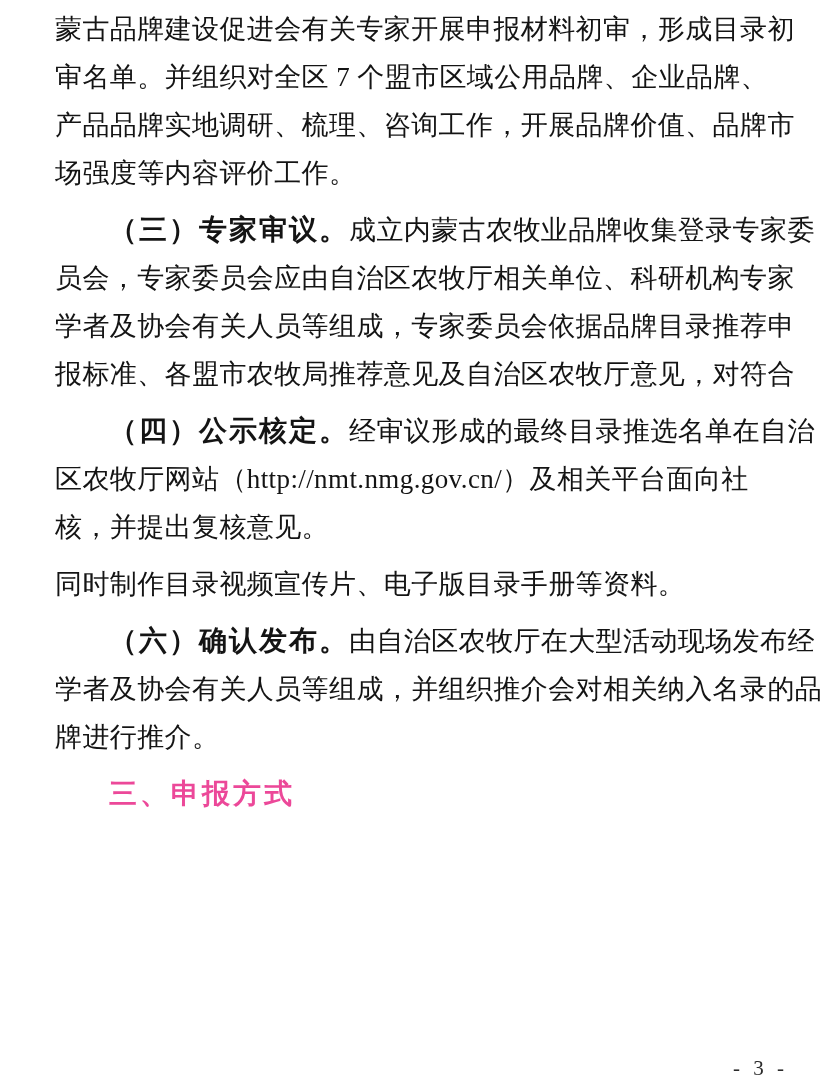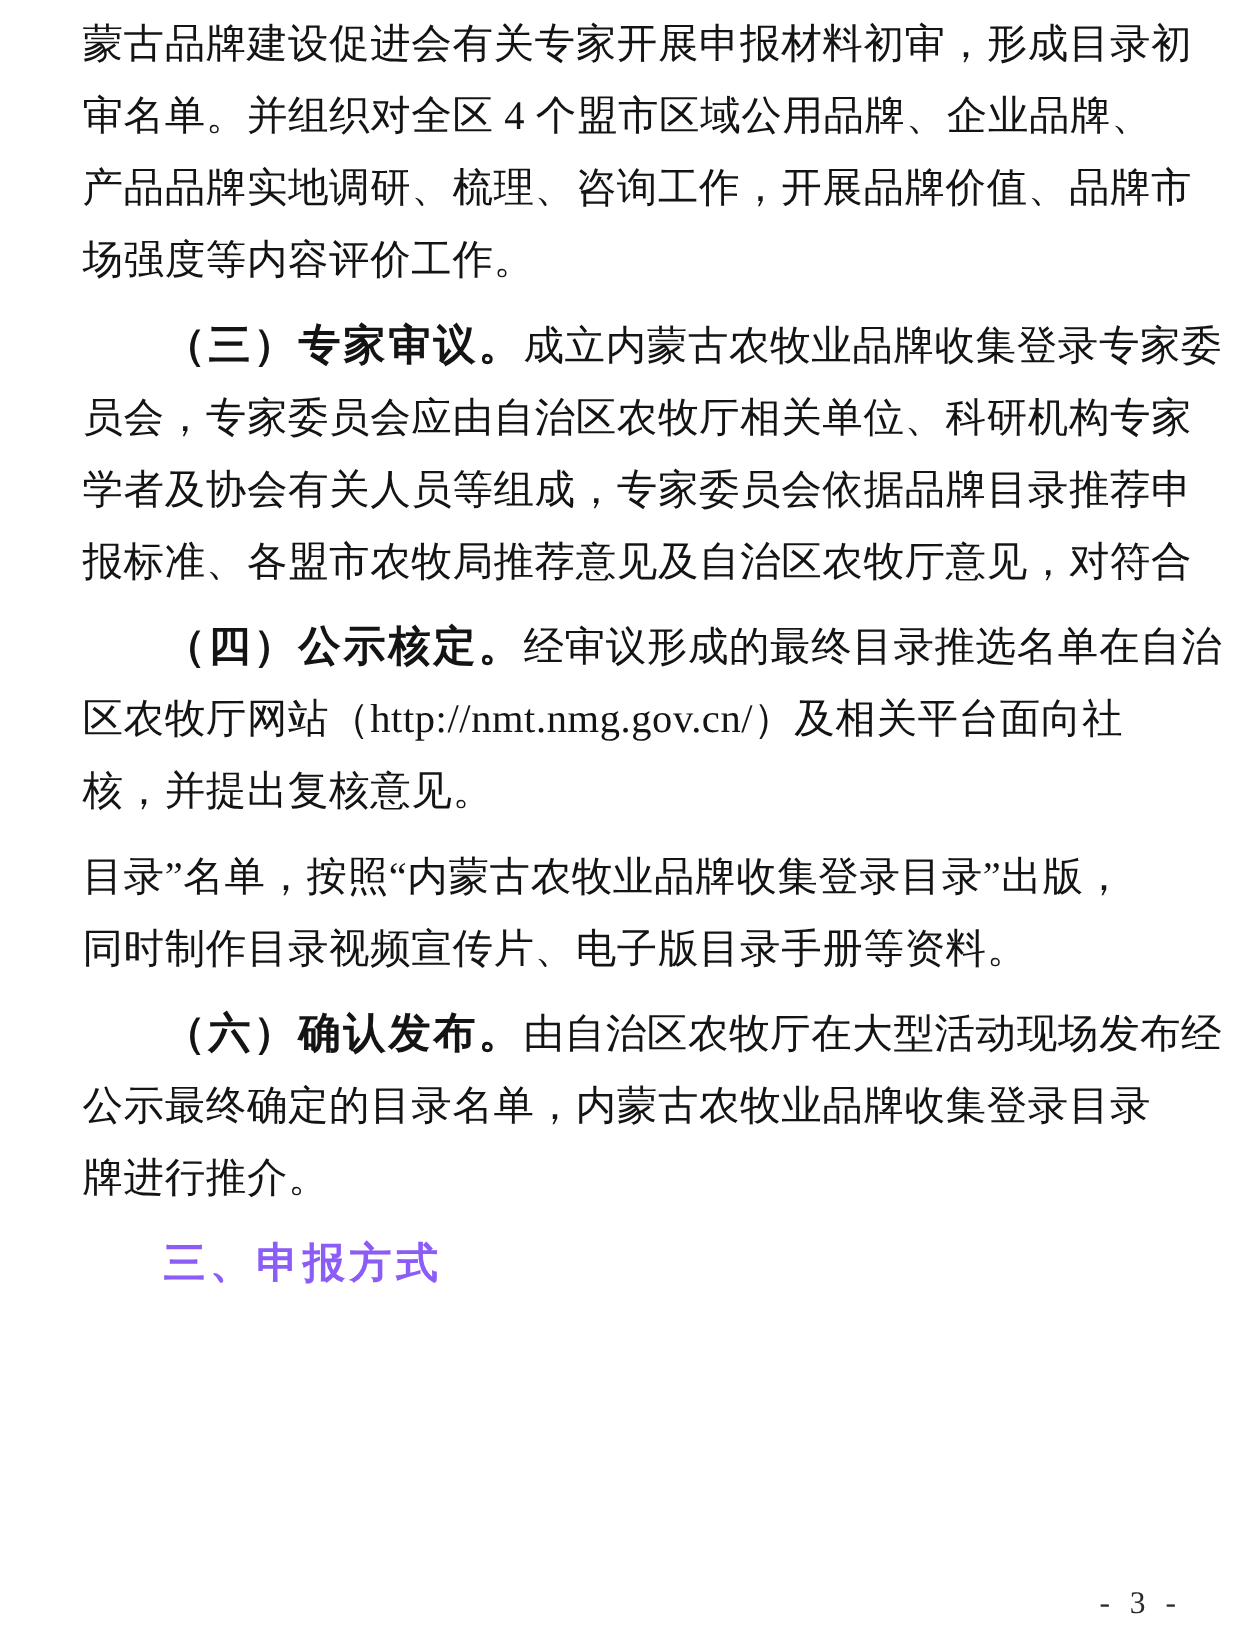--- a/index.html
+++ b/index.html
@@ -48,62 +48,61 @@
   .section-heading {
     margin-top: 9px;
     height: 48px;
     line-height: 48px;
     text-indent: 54px;
     font-family: "Liberation Sans", "DejaVu Sans", sans-serif;
     font-weight: 700;
     font-size: 28px;
     letter-spacing: 3px;
     white-space: nowrap;
-    color: #8b5cf6;
+    color: #ec4899;
   }
   .page-number {
     position: absolute;
     top: 1056px;
     right: 36px;
     font-size: 21px;
     letter-spacing: 4px;
     color: #2b2b2b;
     font-family: "Liberation Serif", "DejaVu Serif", serif;
     white-space: nowrap;
   }
 </style>
 </head>
 <body>
 
 <div class="page">
   <div class="content">
     <div id="doc-body">
         <div class="para">
           <div class="line">蒙古品牌建设促进会有关专家开展申报材料初审，形成目录初</div>
-          <div class="line">审名单。并组织对全区 4 个盟市区域公用品牌、企业品牌、</div>
+          <div class="line">审名单。并组织对全区 7 个盟市区域公用品牌、企业品牌、</div>
           <div class="line">产品品牌实地调研、梳理、咨询工作，开展品牌价值、品牌市</div>
           <div class="line last">场强度等内容评价工作。</div>
         </div>
         <div class="para not-first">
           <div class="line indent"><span class="lead">（三）专家审议。</span><span>成立内蒙古农牧业品牌收集登录专家委</span></div>
           <div class="line">员会，专家委员会应由自治区农牧厅相关单位、科研机构专家</div>
           <div class="line">学者及协会有关人员等组成，专家委员会依据品牌目录推荐申</div>
           <div class="line">报标准、各盟市农牧局推荐意见及自治区农牧厅意见，对符合</div>
         </div>
         <div class="para not-first">
           <div class="line indent"><span class="lead">（四）公示核定。</span><span>经审议形成的最终目录推选名单在自治</span></div>
           <div class="line">区农牧厅网站（http://nmt.nmg.gov.cn/）及相关平台面向社</div>
           <div class="line last">核，并提出复核意见。</div>
         </div>
         <div class="para not-first">
-          <div class="line">目录”名单，按照“内蒙古农牧业品牌收集登录目录”出版，</div>
           <div class="line last">同时制作目录视频宣传片、电子版目录手册等资料。</div>
         </div>
         <div class="para not-first">
           <div class="line indent"><span class="lead">（六）确认发布。</span><span>由自治区农牧厅在大型活动现场发布经</span></div>
-          <div class="line">公示最终确定的目录名单，内蒙古农牧业品牌收集登录目录</div>
+          <div class="line">学者及协会有关人员等组成，并组织推介会对相关纳入名录的品</div>
           <div class="line last">牌进行推介。</div>
         </div>
       </div>
     <div class="section-heading">三、申报方式</div>
   </div>
   <div class="page-number">- 3 -</div>
 </div>
 
 </body></html>

